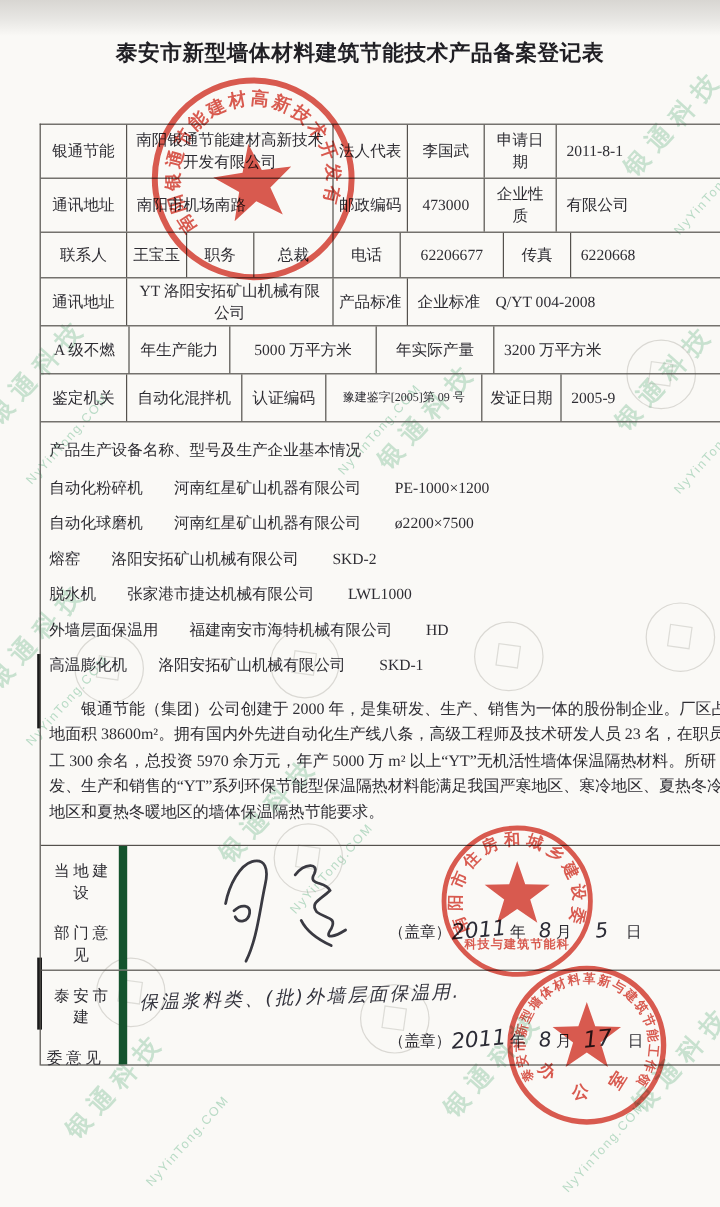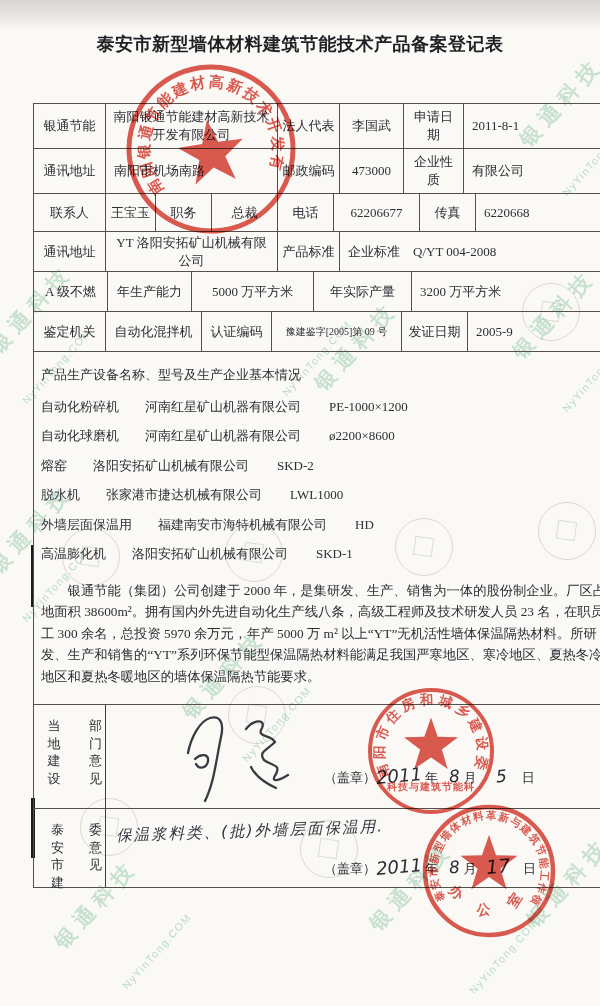--- a/index.html
+++ b/index.html
@@ -25,21 +25,21 @@
   .c.left{justify-content:flex-start;text-align:left;padding-left:8px;}
   .c.fill{flex:1;}
   .small{font-size:10px;}
   .bigcell{display:block;padding:8px 4px 0 7px;text-align:left;}
   .eqhead{margin:6px 0 2px 0;}
   .eqline{height:29.5px;display:flex;align-items:flex-end;}
   .eqline .co{margin-left:26px;}
   .eqline .mo{margin-left:28px;font-family:"Liberation Serif",serif;}
   .profile{margin-top:17px;padding-right:12px;line-height:21.5px;text-indent:2em;font-size:13.3px;}
   .opcell{position:relative;flex:1;border-right:1px solid #54514d;}
-  .oplabel{display:flex;align-items:flex-start;justify-content:flex-start;padding:12px 0 0 5px;gap:17px;letter-spacing:3px;border-right:1px solid #14532d;box-sizing:border-box;text-align:right;}
+  .oplabel{display:flex;flex-direction:column;align-items:flex-start;justify-content:flex-start;padding:12px 0 0 5px;gap:17px;letter-spacing:3px;border-right:7px solid #14532d;box-sizing:border-box;}
   .dateline{position:absolute;font-size:13px;white-space:nowrap;}
   .hand{display:inline-block;font-style:italic;transform:rotate(-5deg);font-size:17px;color:#2c2c36;font-family:"DejaVu Sans",sans-serif;}
   .handnote{position:absolute;left:10px;top:12px;transform:rotate(-2deg);font-style:italic;font-size:15.5px;letter-spacing:2px;color:#33333d;font-family:"DejaVu Sans",sans-serif;white-space:nowrap;}
   .sig{position:absolute;left:52px;top:4px;}
   
   .stamp{position:absolute;mix-blend-mode:multiply;opacity:0.82;}
   .stamp text{fill:#d6382c;font-family:"Liberation Sans",sans-serif;font-weight:bold;}
   .stamp .ring{fill:none;stroke:#d6382c;}
   .stamp .star{fill:#d6382c;}
 </style>
@@ -141,21 +141,21 @@
       <div class="c fill bigcell" style="display:block;justify-content:flex-start;">
         <div class="eqhead">产品生产设备名称、型号及生产企业基本情况</div>
         <div class="eqline">
           <span>自动化粉碎机</span>
           <span class="co">河南红星矿山机器有限公司</span>
           <span class="mo">PE-1000×1200</span>
         </div>
         <div class="eqline">
           <span>自动化球磨机</span>
           <span class="co">河南红星矿山机器有限公司</span>
-          <span class="mo">ø2200×8600</span>
+          <span class="mo">ø2200×7500</span>
         </div>
         <div class="eqline">
           <span>熔窑</span>
           <span class="co">洛阳安拓矿山机械有限公司</span>
           <span class="mo">SKD-2</span>
         </div>
         <div class="eqline">
           <span>脱水机</span>
           <span class="co">张家港市捷达机械有限公司</span>
           <span class="mo">LWL1000</span>

